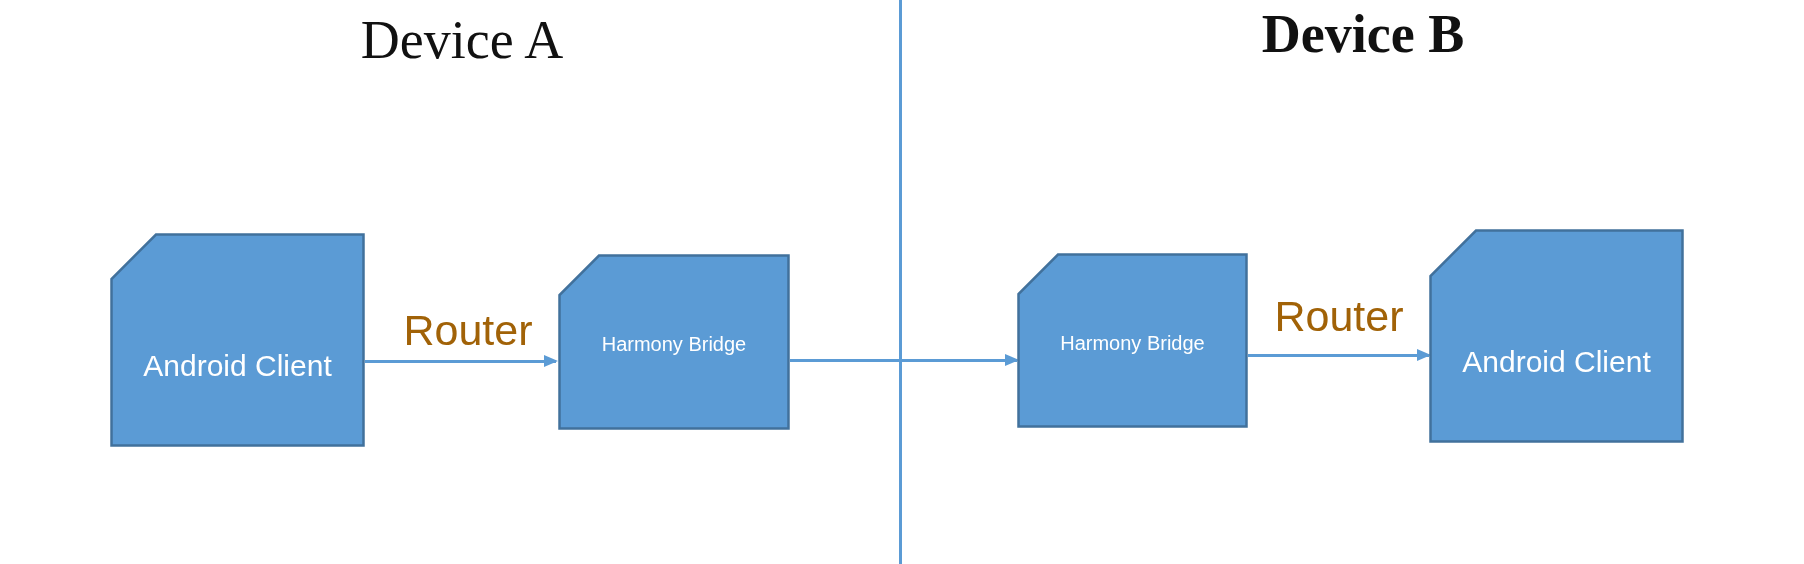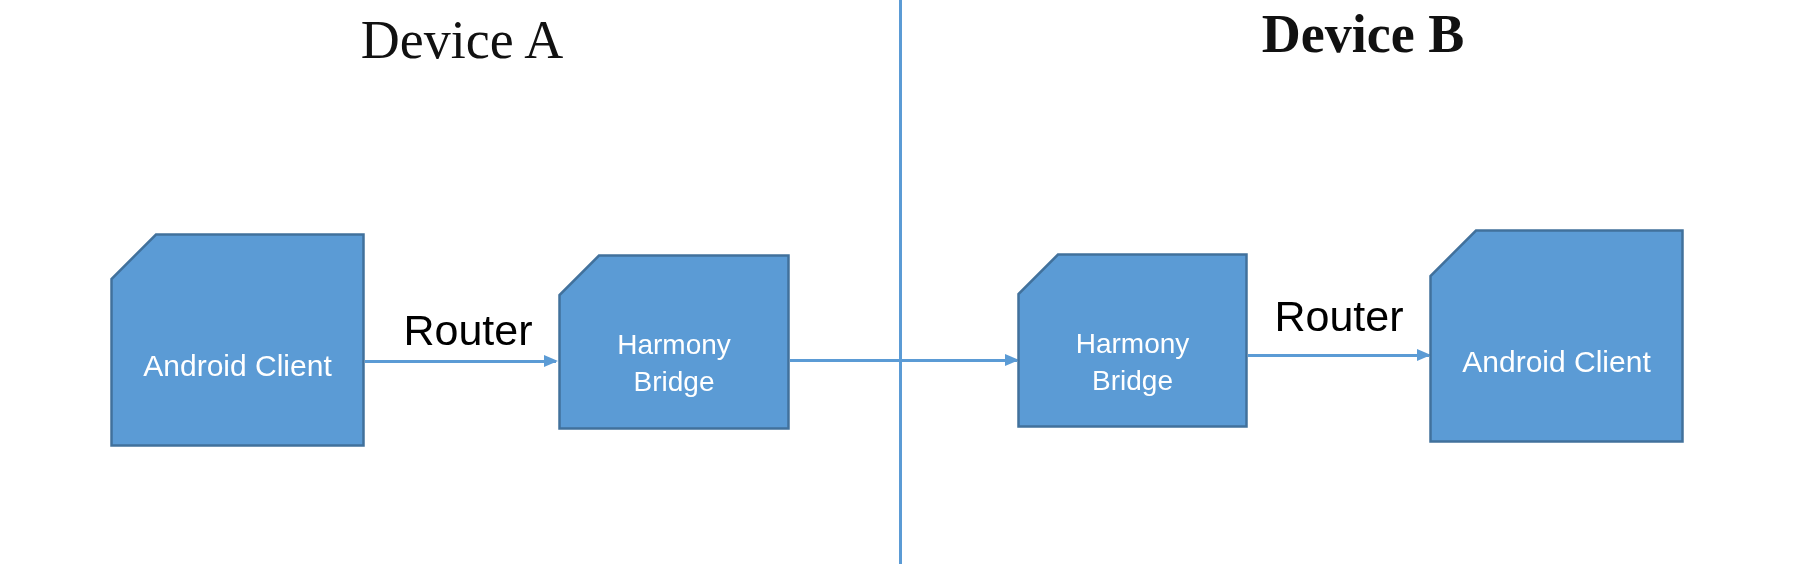--- a/index.html
+++ b/index.html
@@ -58,21 +58,21 @@
     font-size: 30px;
     line-height: 37px;
     white-space: nowrap;
   }
   .node-label.wrap {
     white-space: normal;
     left: 50%;
     right: auto;
     width: 150px;
     transform: translateX(-50%);
-    font-size: 28px;
+    font-size: 20px;
   }
 
   .node-android-a { left: 110px; top: 233px; width: 255px; height: 214px; }
   .node-harmony-a { left: 558px; top: 254px; width: 232px; height: 176px; }
   .node-harmony-b { left: 1017px; top: 253px; width: 231px; height: 175px; }
   .node-android-b { left: 1429px; top: 229px; width: 255px; height: 214px; }
 
   .node-android-a .node-label { top: 114px; }
   .node-android-b .node-label { top: 114px; }
   .node-harmony-a .node-label { top: 72px; }
@@ -94,21 +94,21 @@
     border-top: 6.5px solid transparent;
     border-bottom: 6.5px solid transparent;
   }
   .connector-1 { left: 365px; top: 360px; width: 191px; }
   .connector-2 { left: 790px; top: 359px; width: 227px; }
   .connector-3 { left: 1248px; top: 354px; width: 181px; }
 
   
   .edge-label {
     position: absolute;
-    color: #000000;
+    color: #a16207;
     text-align: center;
     white-space: nowrap;
   }
   .router-label {
     font-size: 43px;
     line-height: 43px;
     width: 160px;
   }
   .router-a { left: 388px; top: 309px; }
   .router-b { left: 1259px; top: 295px; }

